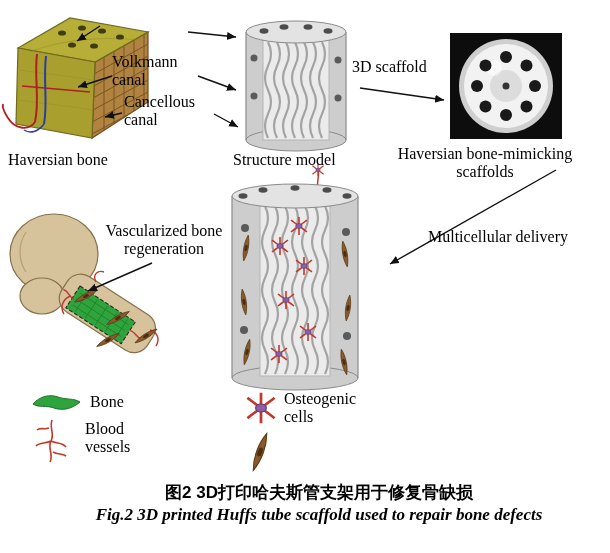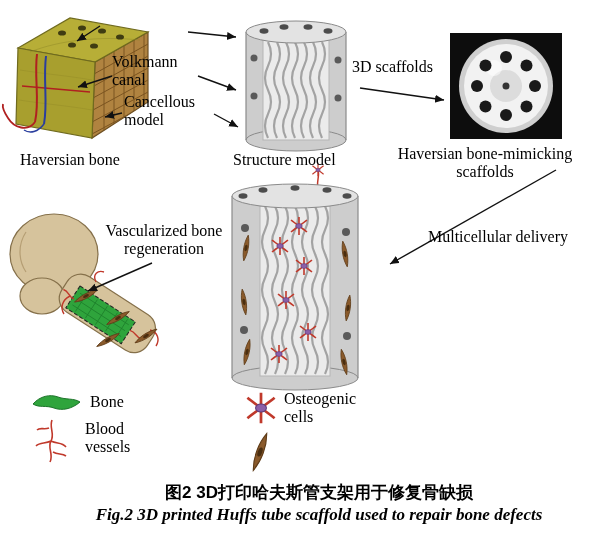--- a/index.html
+++ b/index.html
@@ -180,24 +180,24 @@
     <path d="M198,76 L236,90" marker-end="url(#ah)"></path>
     <path d="M122,113 L105,117" marker-end="url(#ah)"></path>
     <path d="M214,114 L238,127" marker-end="url(#ah)"></path>
     <path d="M360,88 L444,100" marker-end="url(#ah)"></path>
     <path d="M556,170 L390,264" marker-end="url(#ah)"></path>
     <path d="M152,263 L88,291" marker-end="url(#ah)"></path>
   </g>
 </svg>
 
 <div class="lbl" style="left:112px;top:53px;width:80px;">Volkmann canal</div>
-<div class="lbl" style="left:124px;top:93px;width:90px;">Cancellous model</div>
-<div class="lbl nowrap" style="left:8px;top:151px;margin-left:12px;">Haversian bone</div>
+<div class="lbl" style="left:124px;top:93px;width:90px;">Cancellous canal</div>
+<div class="lbl nowrap" style="left:8px;top:151px;">Haversian bone</div>
 <div class="lbl nowrap" style="left:233px;top:151px;">Structure model</div>
-<div class="lbl nowrap" style="left:352px;top:58px;">3D scaffolds</div>
+<div class="lbl nowrap" style="left:352px;top:58px;">3D scaffold</div>
 <div class="lbl nowrap" style="left:428px;top:228px;">Multicellular delivery</div>
 <div class="lbl" style="left:385px;top:145px;width:200px;text-align:center;">Haversian bone-mimicking scaffolds</div>
 <div class="lbl" style="left:88px;top:222px;width:152px;text-align:center;">Vascularized bone regeneration</div>
 
 <div class="lbl nowrap" style="left:90px;top:393px;">Bone</div>
 <div class="lbl" style="left:85px;top:420px;width:62px;">Blood vessels</div>
 <div class="lbl" style="left:284px;top:390px;width:92px;">Osteogenic cells</div>
 
 <div class="cap cap-zh">图2 3D打印哈夫斯管支架用于修复骨缺损</div>
 <div class="cap cap-en">Fig.2 3D printed Huffs tube scaffold used to repair bone defects</div>

